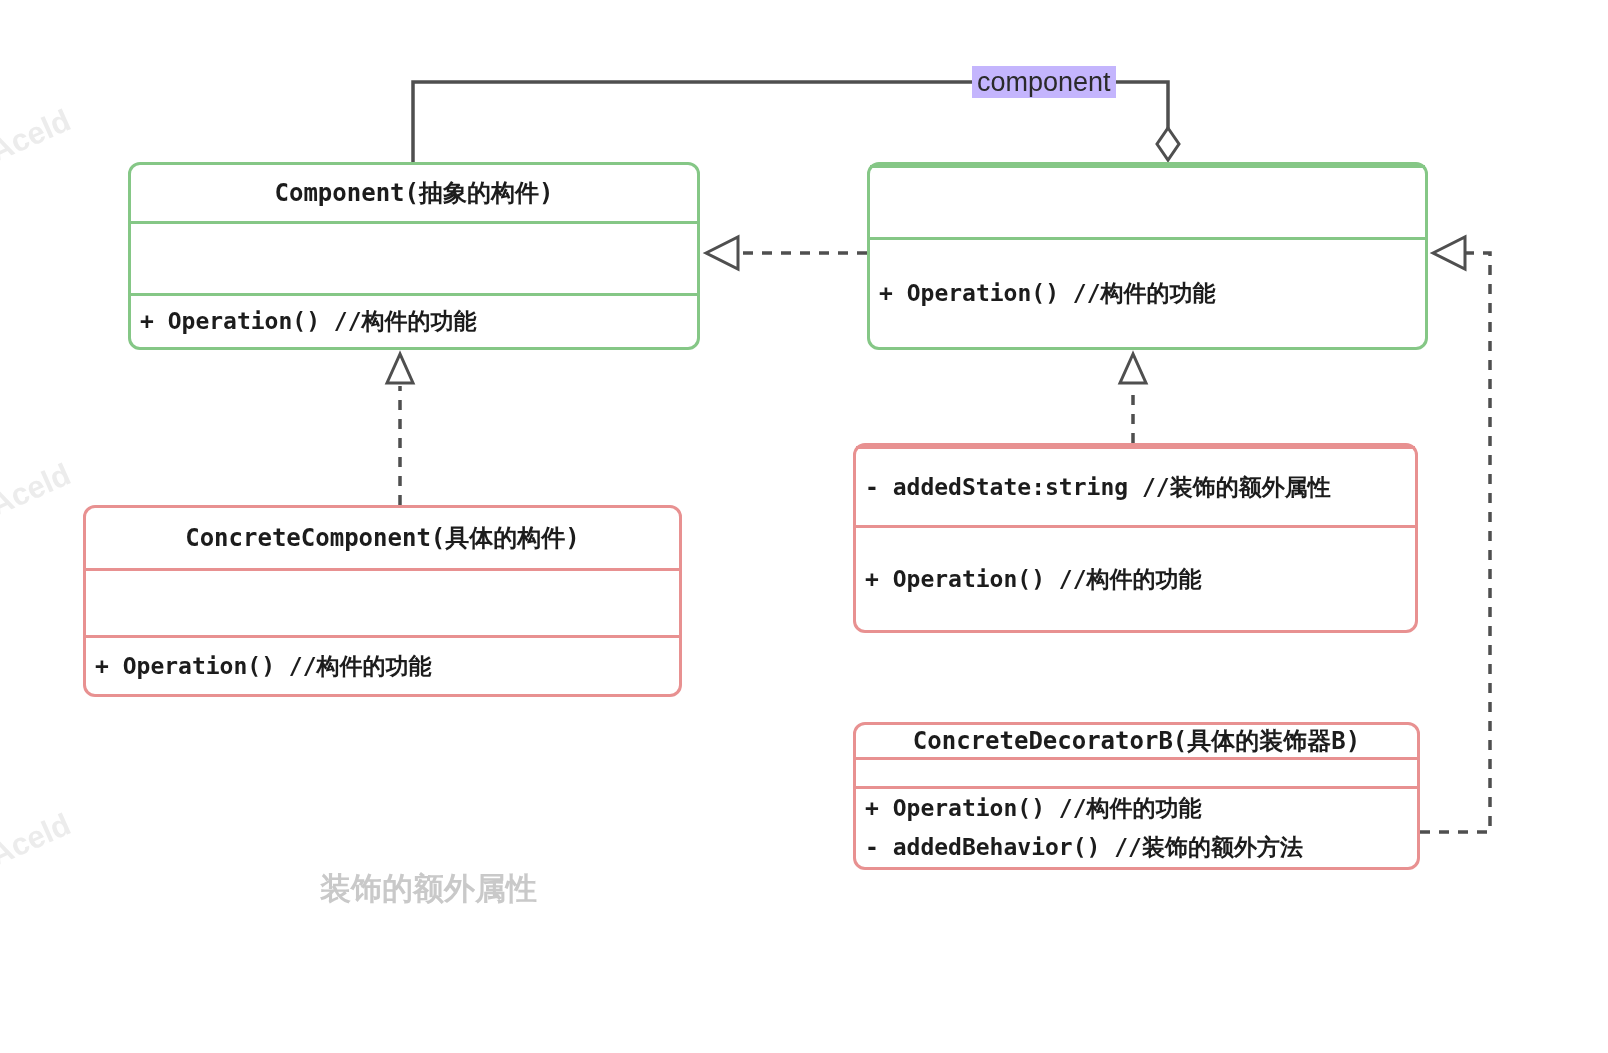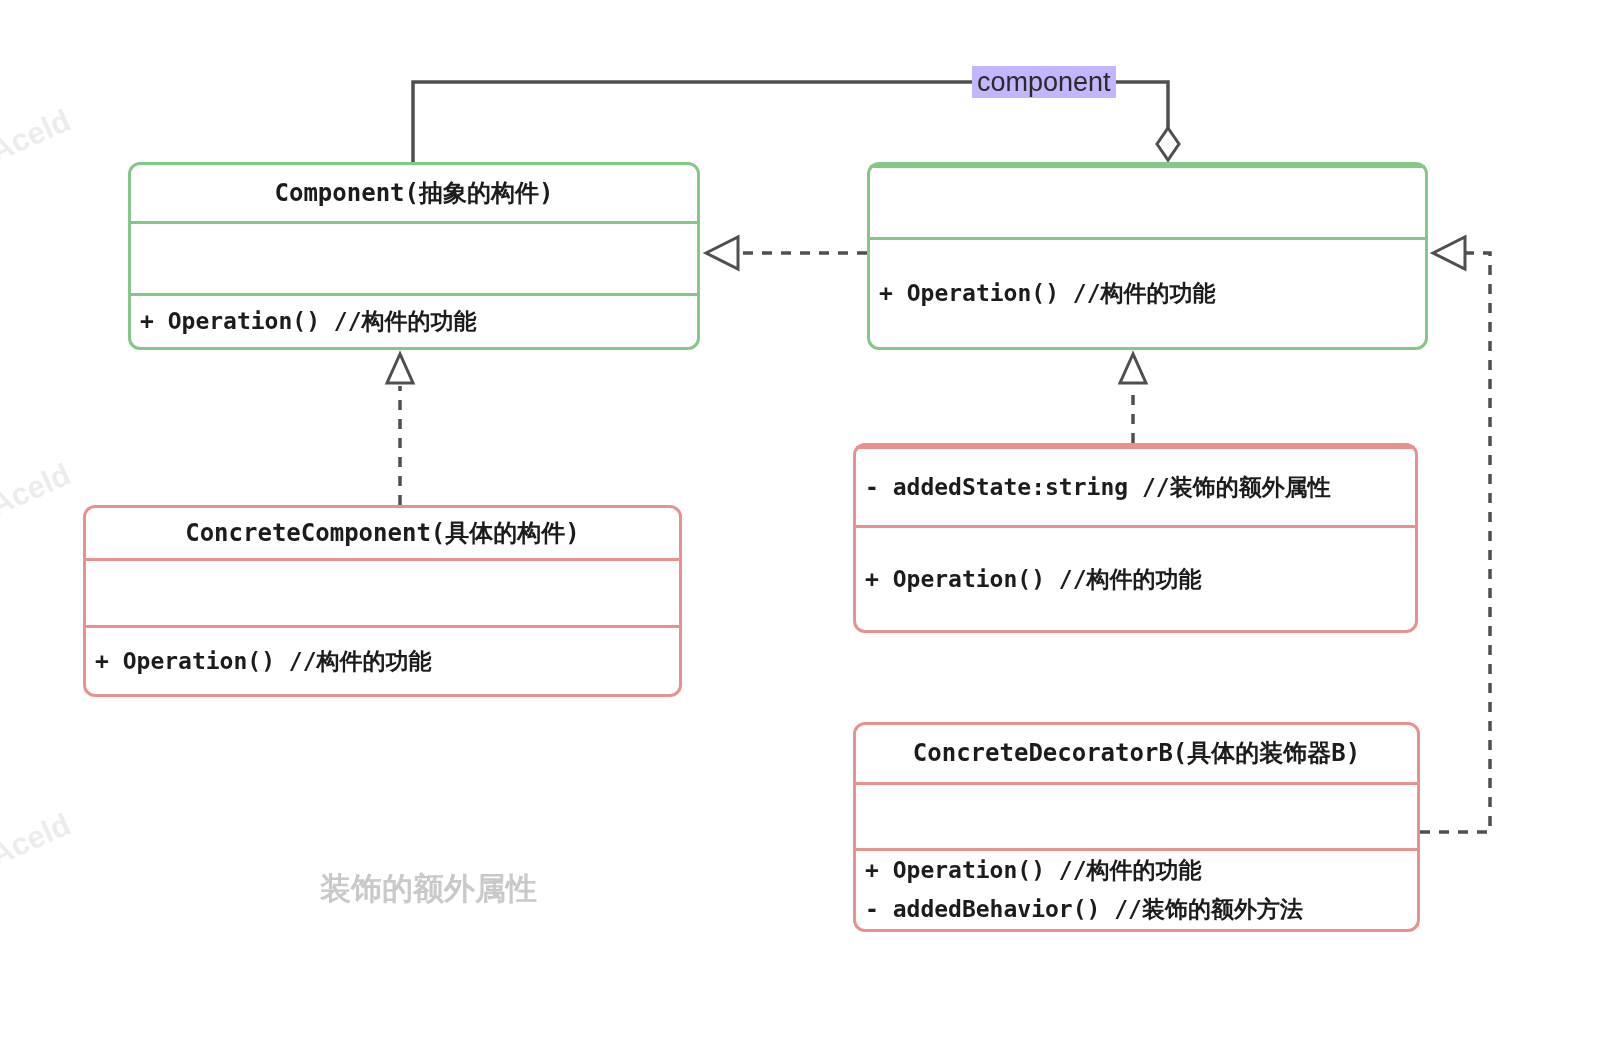--- a/index.html
+++ b/index.html
@@ -147,37 +147,37 @@
   </div>
 
   <div class="uml-class green" style="left:867px; top:162px; width:561px; height:188px;">
     <div class="uml-attrs" style="height:72px"></div>
     <div class="uml-methods" style="flex:1">
       <div class="member">+ Operation() //构件的功能</div>
     </div>
   </div>
 
   <div class="uml-class red" style="left:83px; top:505px; width:599px; height:192px;">
-    <div class="uml-title" style="height:50px">ConcreteComponent(具体的构件)</div>
+    <div class="uml-title" style="height:60px">ConcreteComponent(具体的构件)</div>
     <div class="uml-attrs" style="height:67px"></div>
     <div class="uml-methods" style="flex:1">
       <div class="member">+ Operation() //构件的功能</div>
     </div>
   </div>
 
   <div class="uml-class red" style="left:853px; top:443px; width:565px; height:190px;">
     <div class="uml-attrs" style="height:79px">
       <div class="member">- addedState:string //装饰的额外属性</div>
     </div>
     <div class="uml-methods" style="flex:1">
       <div class="member">+ Operation() //构件的功能</div>
     </div>
   </div>
 
-  <div class="uml-class red" style="left:853px; top:722px; width:567px; height:210px;justify-content:flex-end;">
+  <div class="uml-class red" style="left:853px; top:722px; width:567px; height:148px;justify-content:flex-end;">
     <div class="uml-title" style="height:58px">ConcreteDecoratorB(具体的装饰器B)</div>
     <div class="uml-attrs" style="height:68px"></div>
     <div class="uml-methods" style="flex:1">
       <div class="member">+ Operation() //构件的功能</div>
       <div class="member">- addedBehavior() //装饰的额外方法</div>
     </div>
   </div>
 
 </div>
 

